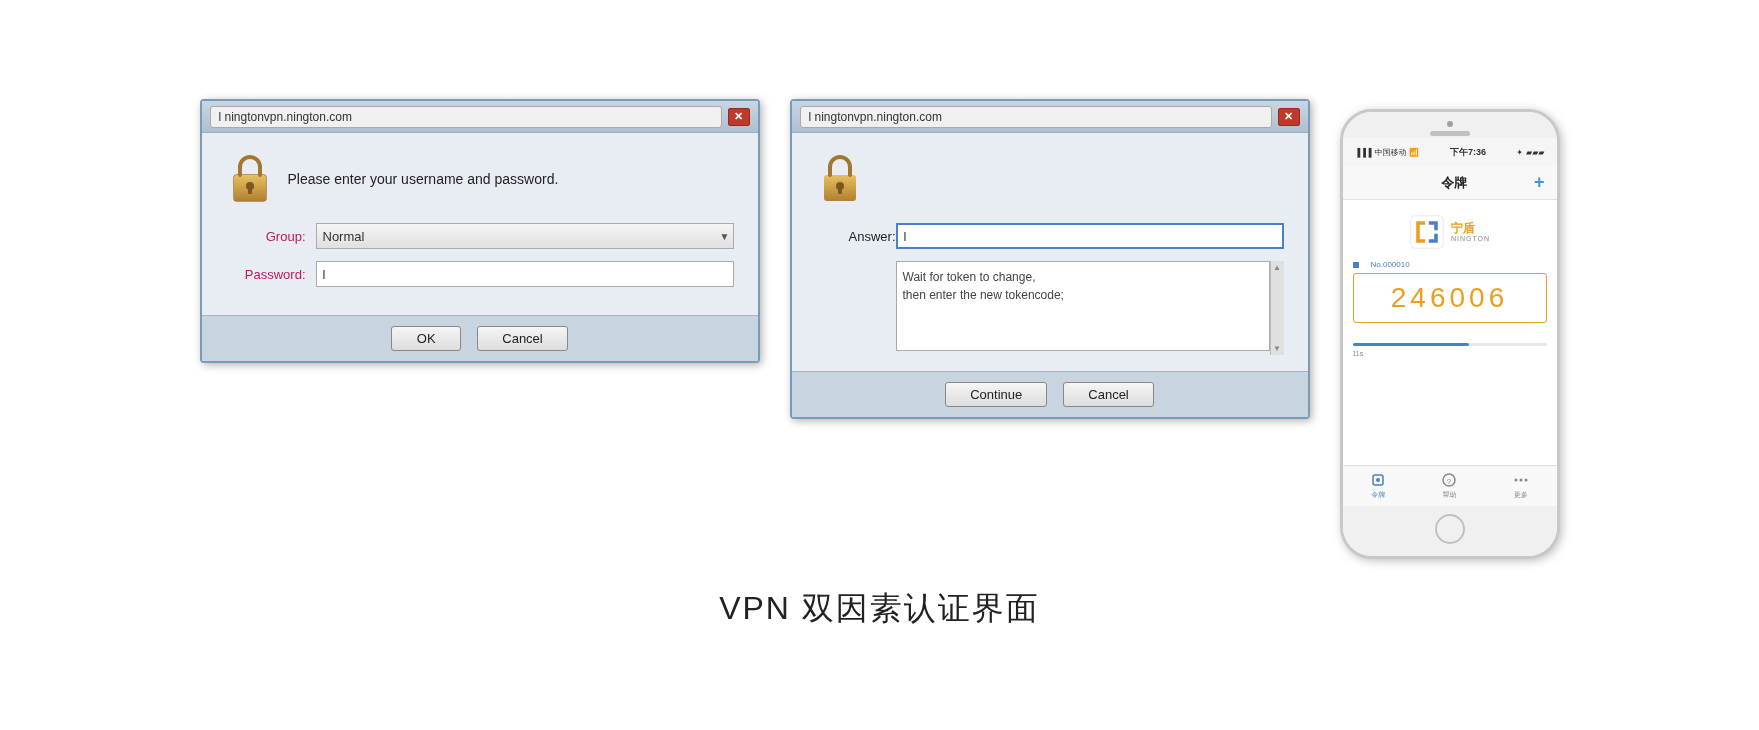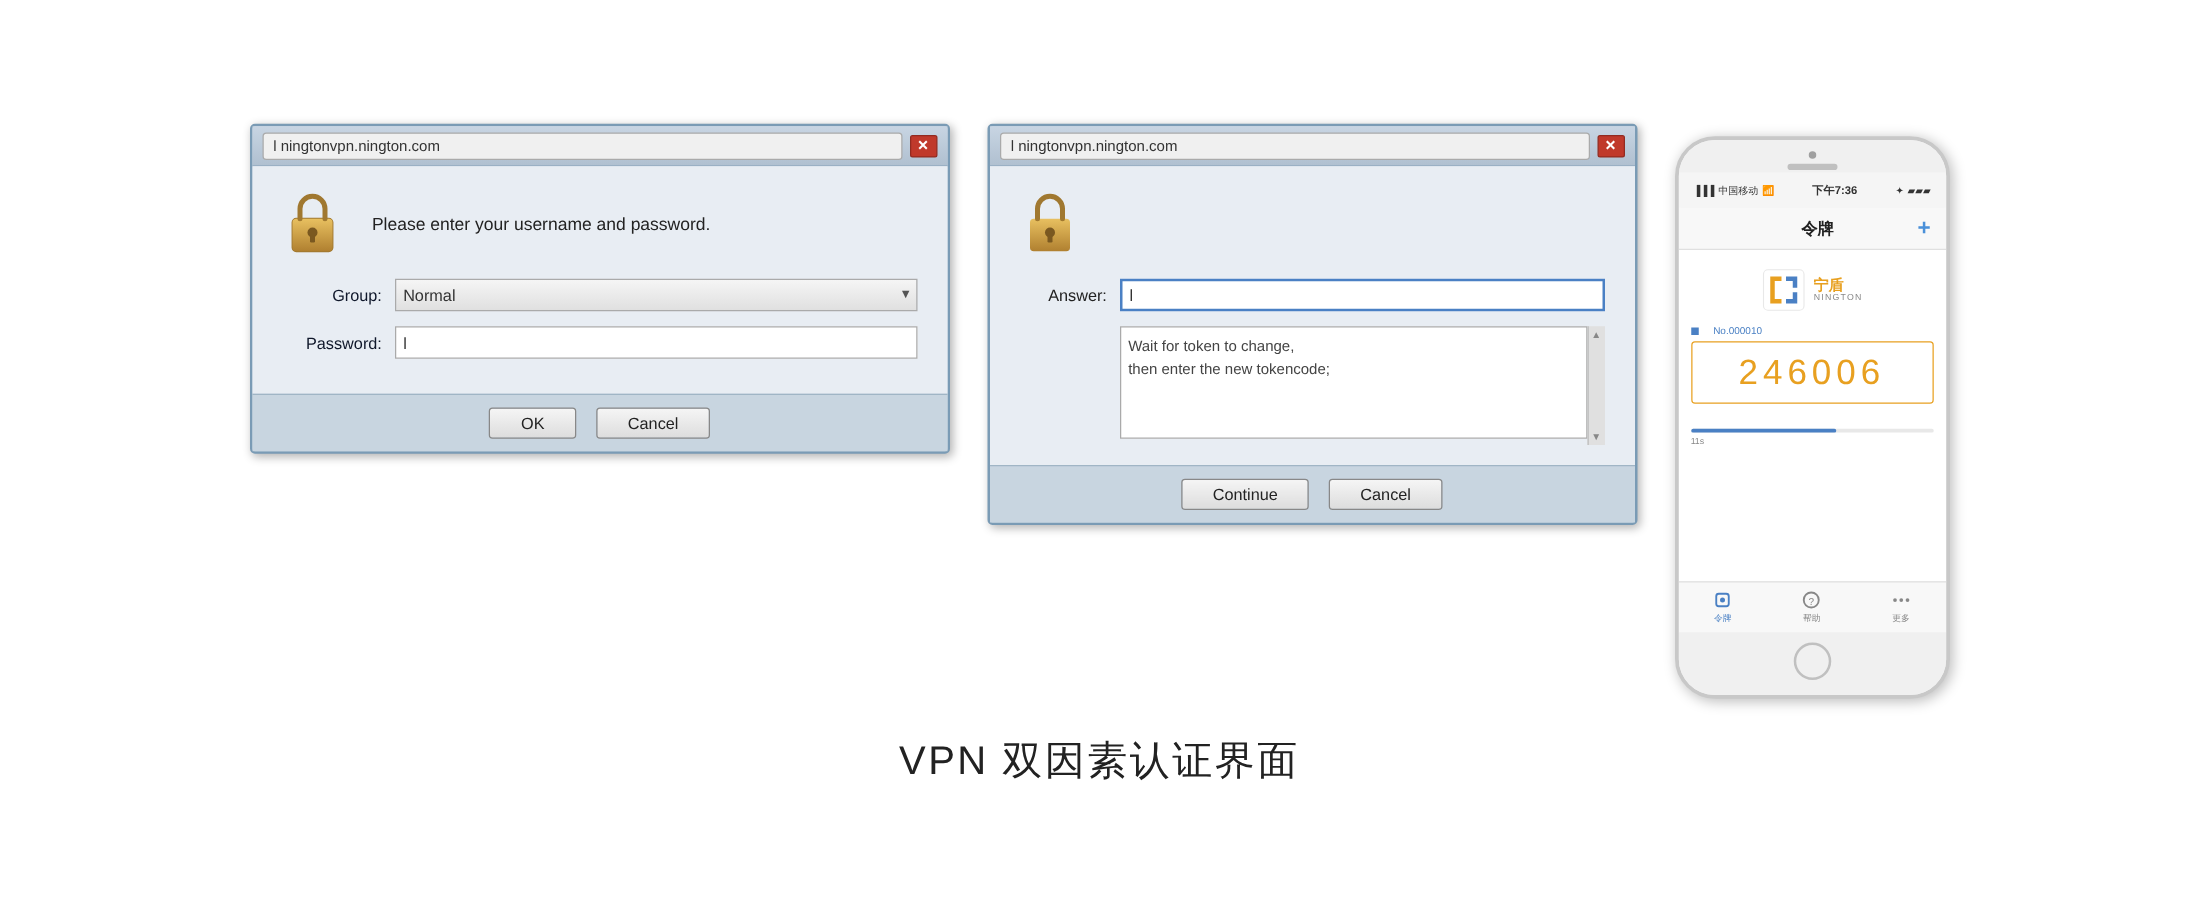--- a/index.html
+++ b/index.html
@@ -64,21 +64,21 @@
     }
 
     .dialog-body {
       background: #e8edf3;
       padding: 20px 24px 16px 24px;
     }
 
     .dialog-header-row {
       display: flex;
       align-items: center;
-      gap: 24px;
+      gap: 14px;
       margin-bottom: 18px;
     }
 
     .lock-icon {
       width: 48px;
       height: 52px;
       flex-shrink: 0;
     }
 
     .dialog-prompt-text {
@@ -90,21 +90,21 @@
     .form-row {
       display: flex;
       align-items: center;
       margin-bottom: 12px;
     }
 
     .form-label {
       width: 90px;
       text-align: right;
       font-size: 13px;
-      color: #0f172a;
+      color: #be185d;
       padding-right: 10px;
       flex-shrink: 0;
     }
 
     .form-input {
       flex: 1;
       height: 26px;
       border: 1px solid #aaa;
       background: #ffffff;
       padding: 0 6px;
@@ -177,21 +177,20 @@
       display: flex;
       align-items: center;
       margin-bottom: 12px;
     }
 
     .answer-label {
       width: 80px;
       text-align: right;
       font-size: 13px;
       color: #222;
-      padding-right: 10px;
       flex-shrink: 0;
     }
 
     .answer-input {
       flex: 1;
       height: 26px;
       border: 2px solid #4a80c4;
       background: #ffffff;
       padding: 0 6px;
       font-size: 13px;

